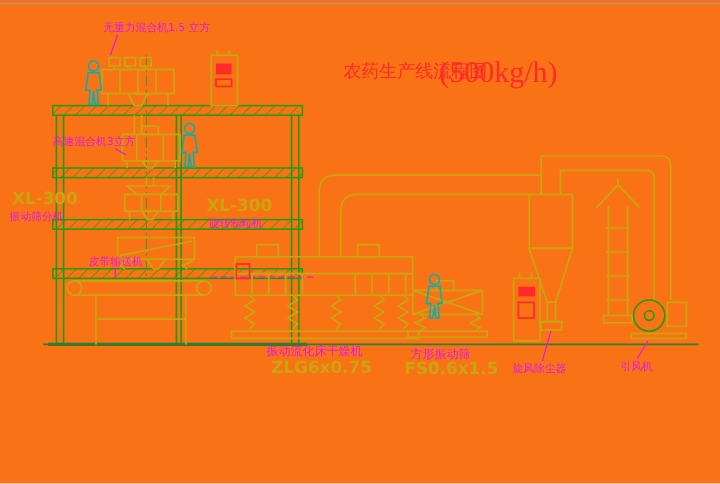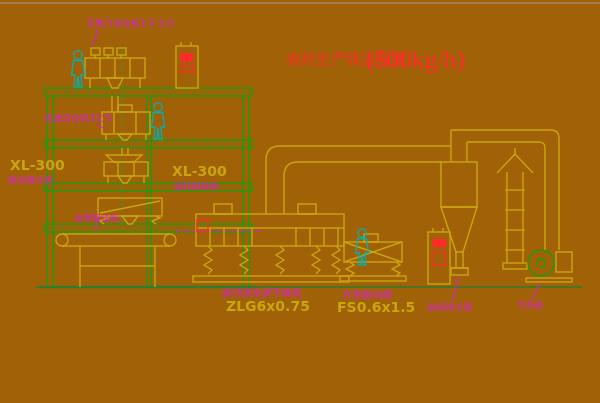--- a/index.html
+++ b/index.html
@@ -1,16 +1,16 @@
 <!DOCTYPE html>
 <html><head>
 <meta charset="utf-8">
 <style>
   html,body{margin:0;padding:0;background:#ffffff;}
-  .canvas{position:relative;width:600px;height:403px;background:#a16207;overflow:hidden;
+  .canvas{position:relative;width:600px;height:403px;background:#f97316;overflow:hidden;
           font-family:"DejaVu Sans",sans-serif;}
   svg{display:block;}
   
   .y  {stroke:#c9a50e;fill:none;stroke-width:1.4;}
   .g  {stroke:#12a012;fill:none;stroke-width:1.3;}
   .gf {fill:url(#hatch);stroke:#12a012;stroke-width:1.2;}
   .m  {stroke:#e318e3;fill:none;stroke-width:1;}
   .md {stroke:#e318e3;fill:none;stroke-width:1;stroke-dasharray:5 3;}
   .gc {stroke:#2e9e2e;fill:none;stroke-width:.8;stroke-dasharray:9 3 2 3;}
   .r  {stroke:#ff2a2a;fill:none;stroke-width:1.4;}

